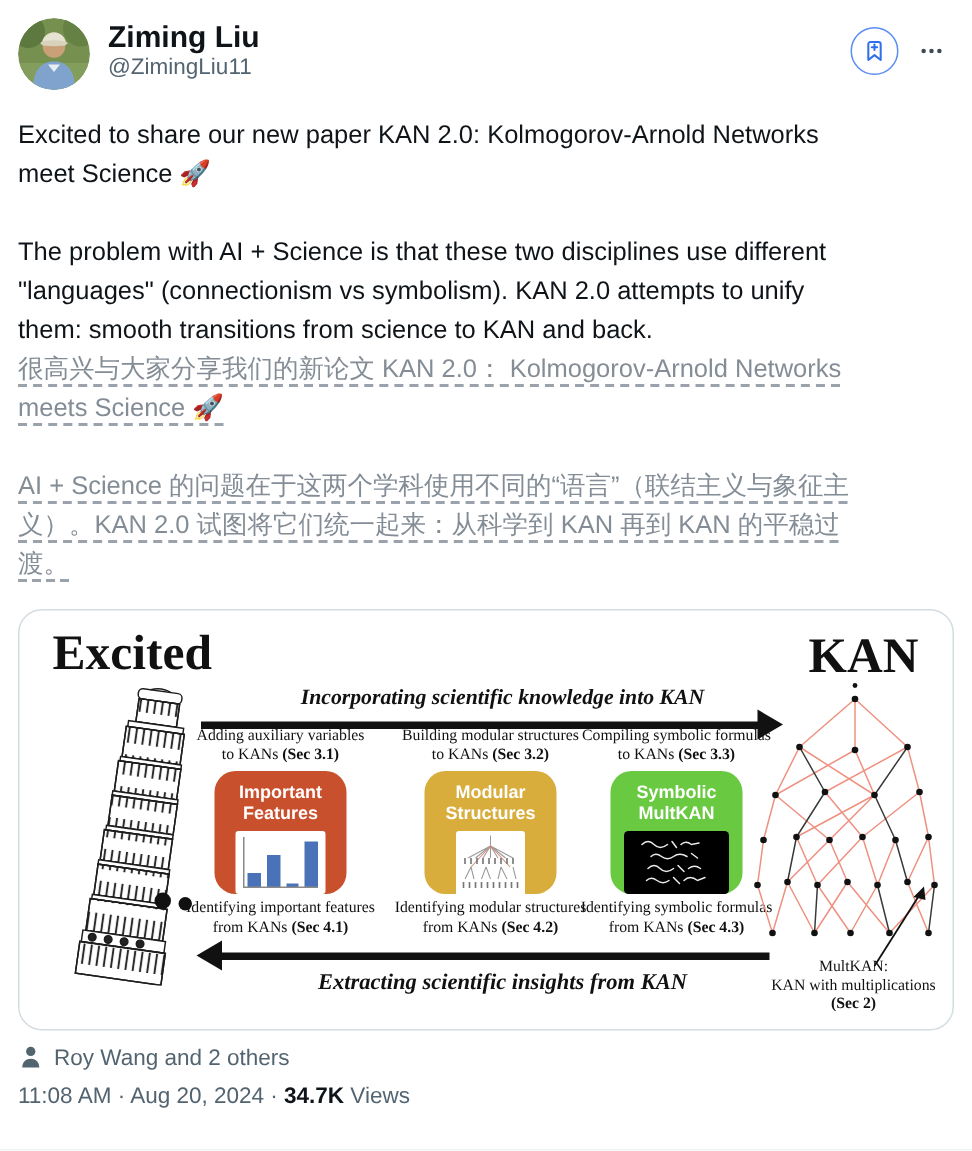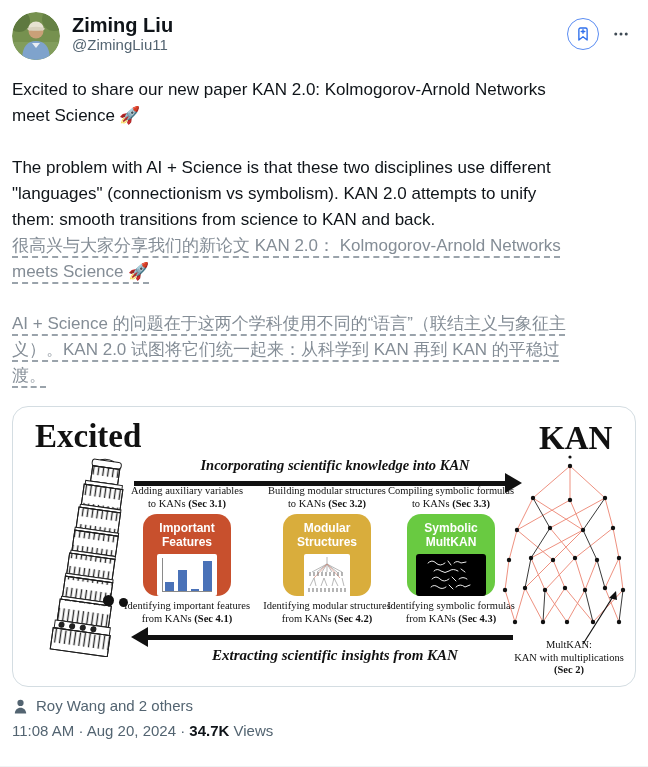--- a/index.html
+++ b/index.html
@@ -74,21 +74,21 @@
   .chart-panel::after { content:""; position:absolute; left:5px; right:5px; bottom:4px; height:1px; background:#8a8a8a; }
   .bar { width:9px; background:#4a72b8; }
   .board-panel { width:70px; height:42px; background:#000; border-radius:3px; padding:0; }
 
   .multkan { position:absolute; left:492px; top:232px; width:128px; text-align:center;
     font-size:10.5px; line-height:12.5px; color:#111; }
   .multkan b { font-weight:bold;margin-top:29px; }
   .network { position:absolute; left:482px; top:45px; pointer-events:none; }
 
   
-  .social { display:flex; align-items:center; gap:7px; padding:0 12px; margin-top:9px;
+  .social { display:flex; align-items:flex-start; gap:7px; padding:0 12px; margin-top:9px;
     color:#536471; font-size:15px; line-height:20px; cursor:pointer; }
   .meta { padding:0 12px; margin-top:5px; font-size:15px; line-height:20px; color:#536471; }
   .meta .views { color:#0f1419; font-weight:bold; }
   .bottom-divider { position:absolute; left:0; right:0; bottom:0; height:1px; background:#eff3f4; }
 </style>
 </head>
 <body>
 
 <div class="header">
   <div class="avatar">

